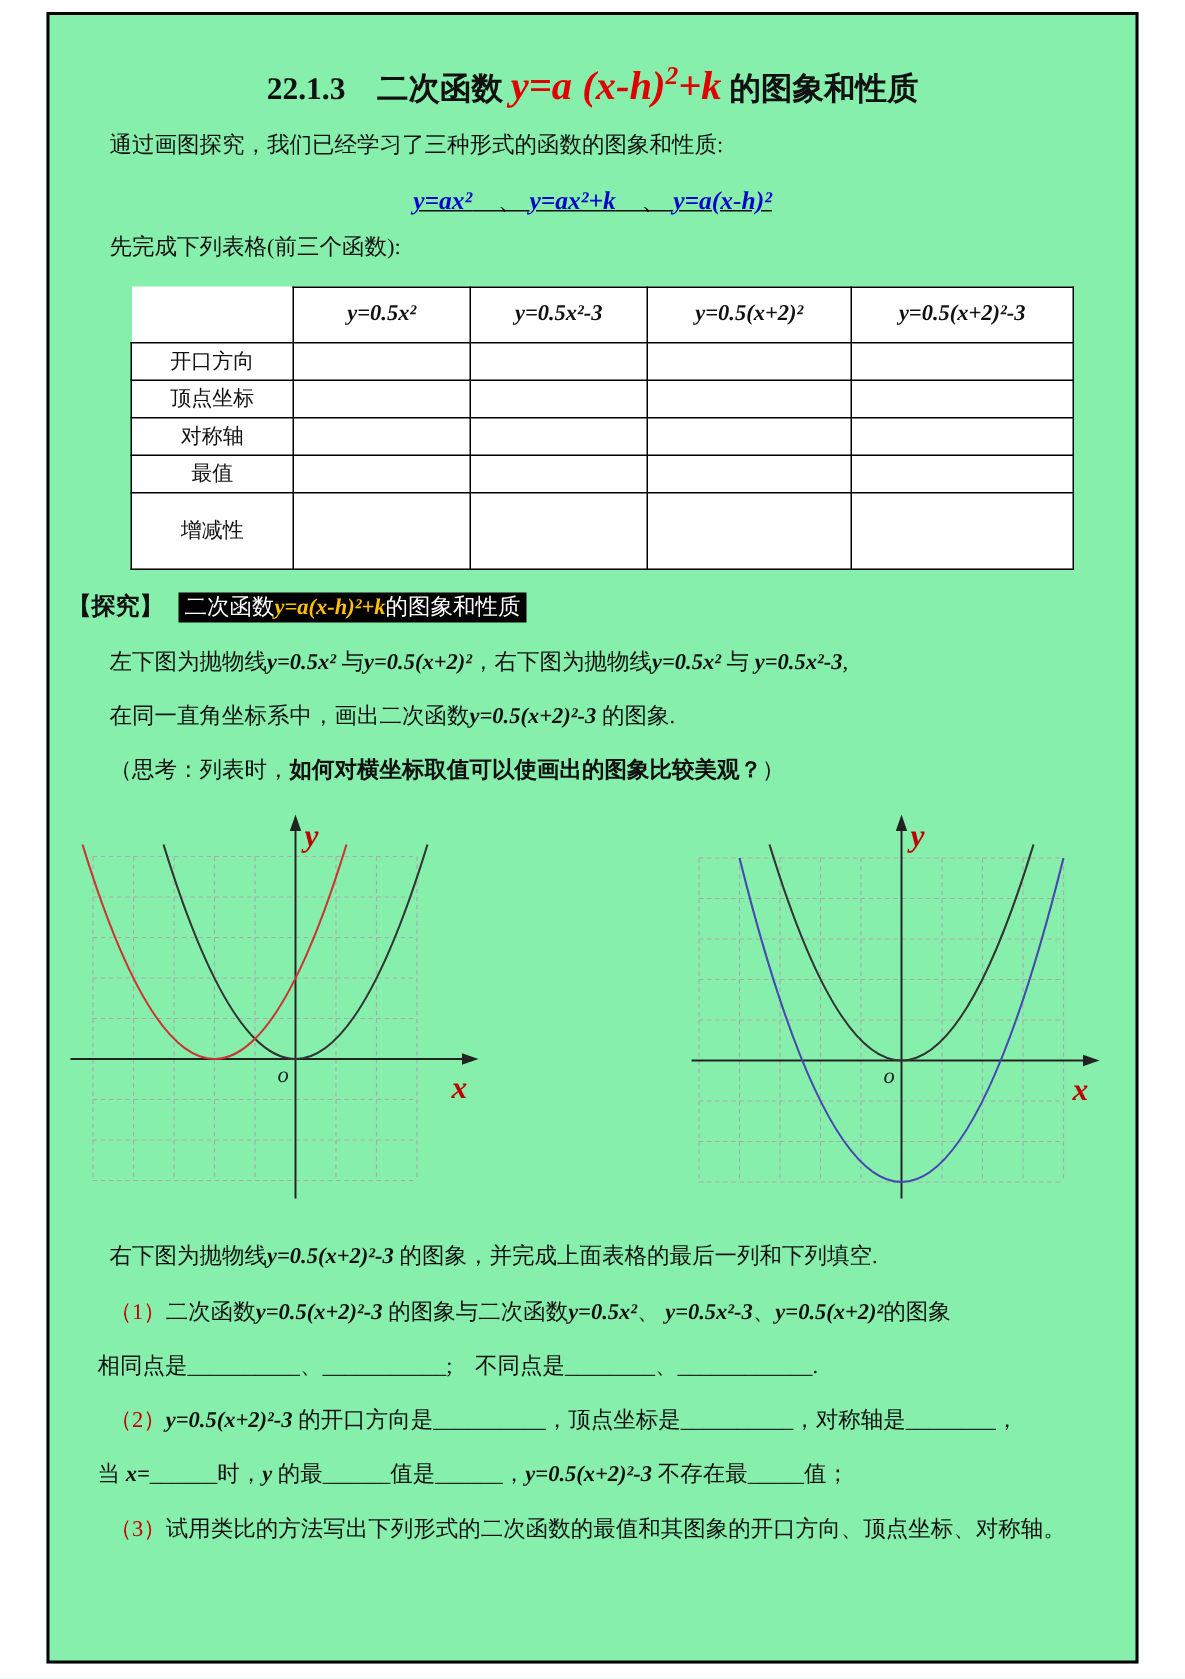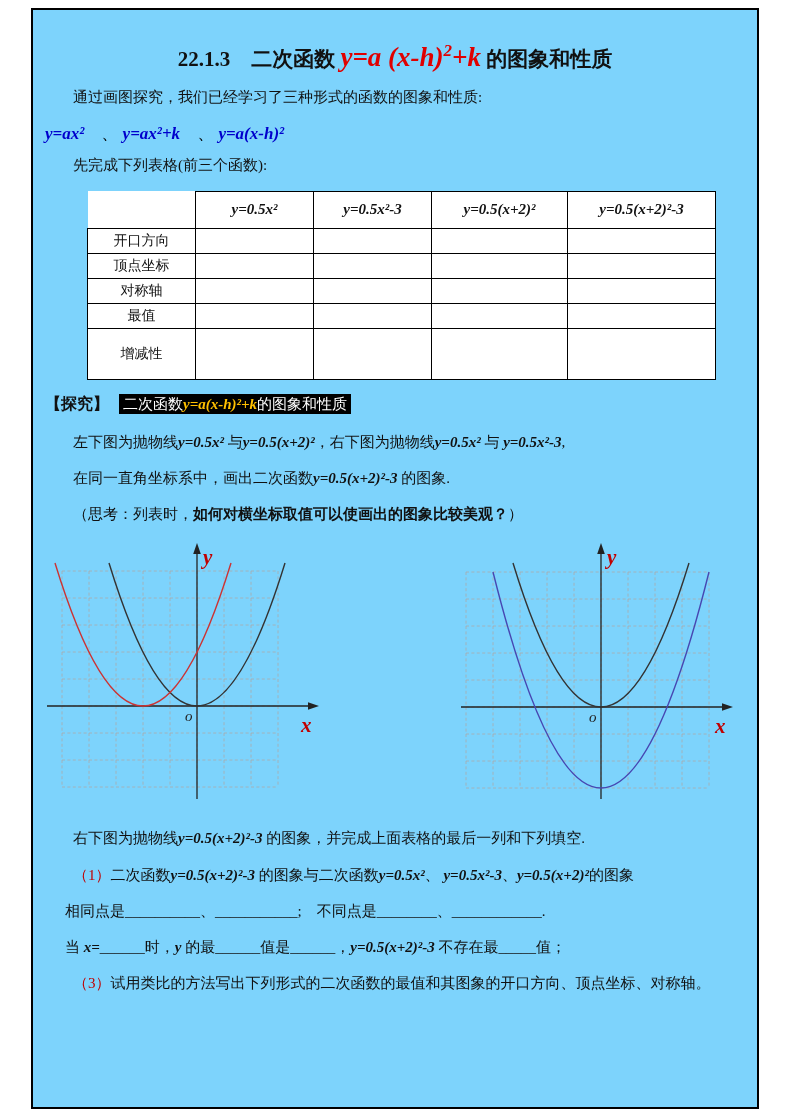--- a/index.html
+++ b/index.html
@@ -1,32 +1,32 @@
 <!DOCTYPE html>
 <html><head>
 <meta charset="utf-8">
 <style>
   * { margin:0; padding:0; box-sizing:border-box; }
   html,body { width:790px; height:1119px; background:#ffffff; overflow:hidden; }
   body { font-family:"Liberation Serif", serif; color:#111; }
   .page { position:relative; width:790px; height:1119px; background:#fff; }
   .frame { position:absolute; left:31px; top:8px; width:728px; height:1101px;
-           border:2.5px solid #000; padding:24px 12px 8px 12px; background:#7dd3fc; }
+           border:2.5px solid #000; padding:24px 12px 8px 12px; background:#86efac; }
 
   .title { text-align:center; font-size:21px; font-weight:bold; line-height:34px; margin-bottom:10px; }
   .t-formula { color:#e00000; font-style:italic; font-size:27px; font-family:"Liberation Serif",serif; }
   .t-formula sup { font-size:17px; }
 
   .body { font-size:15px; line-height:1.55; margin-bottom:13px;margin-left:28px; }
   .f   { font-family:"Liberation Serif",serif; font-style:italic; font-weight:600; }
   .b   { font-weight:bold; }
   .red { color:#c00000; }
   .blue{ color:#0000cc; font-weight:bold; }
   .sep { color:#000; font-style:normal; }
-  .forms { font-size:17px; margin-bottom:9px; }
+  .forms { text-align:center; font-size:17px; margin-bottom:9px;text-decoration:underline; }
   .indent { margin-left:20px; }
 
   table.tbl { border-collapse:collapse; margin:2px 0 14px 42px; }
   .tbl td { border:1px solid #000; text-align:center; vertical-align:middle;
             font-size:14px; padding:1px 4px; height:25px; background:#fff; }
   .tbl td.nb { border:none; }
   .tbl tr.hrow td { height:37px; font-size:15px; }
   .tbl td.lbl { width:108px; }
   .tbl td.w1 { width:118px; } .tbl td.w2 { width:118px; }
   .tbl td.w3 { width:136px; } .tbl td.w4 { width:148px; }
@@ -187,17 +187,18 @@
         <text x="256" y="194" class="albl">x</text>
         <text x="130" y="183" class="olbl">o</text>
       </svg>
 
     </div>
 
     <p class="body"><span>右下图为抛物线</span><span class="f">y=0.5(x+2)²-3</span><span> 的图象，并完成上面表格的最后一列和下列填空.</span></p>
 
     <p class="body"><span class="red">（1）</span><span>二次函数</span><span class="f">y=0.5(x+2)²-3</span><span> 的图象与二次函数</span><span class="f">y=0.5x²</span><span>、 </span><span class="f">y=0.5x²-3</span><span>、</span><span class="f">y=0.5(x+2)²</span><span>的图象</span></p>
     <p class="body indent">相同点是__________、___________;　不同点是________、____________.</p>
+    <p class="body"><span class="red">（2）</span><span class="f">y=0.5(x+2)²-3</span><span> 的开口方向是</span><span>__________</span><span>，顶点坐标是</span><span>__________</span><span>，对称轴是</span><span>________</span><span>，</span></p>
     <p class="body indent"><span>当 </span><span class="f">x=</span><span>______</span><span>时，</span><span class="f">y</span><span> 的最</span><span>______</span><span>值是</span><span>______</span><span>，</span><span class="f">y=0.5(x+2)²-3</span><span> 不存在最</span><span>_____</span><span>值；</span></p>
     <p class="body"><span class="red">（3）</span><span>试用类比的方法写出下列形式的二次函数的最值和其图象的开口方向、顶点坐标、对称轴。</span></p>
 
   </div>
 </div>
 
 </body></html>

